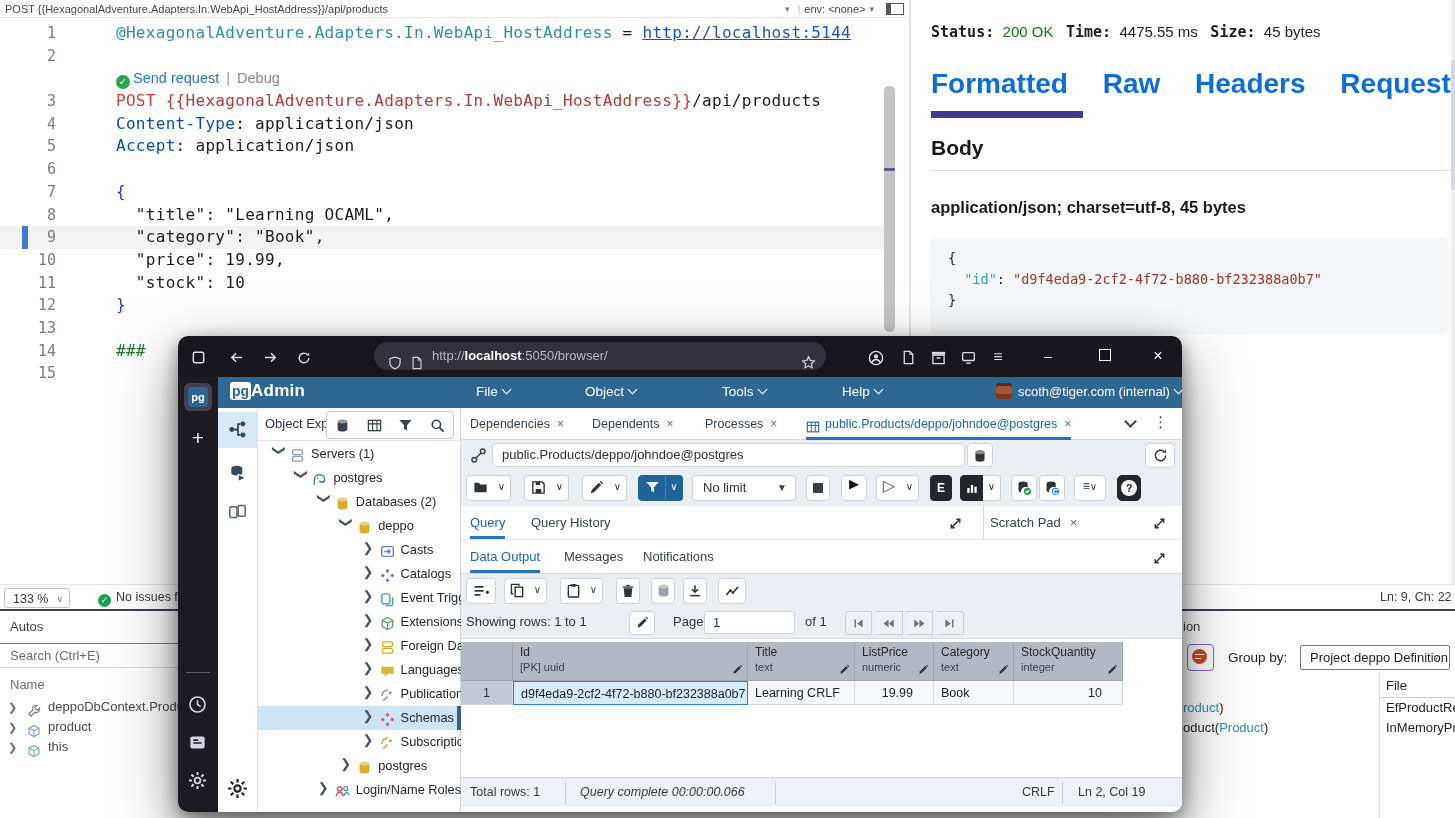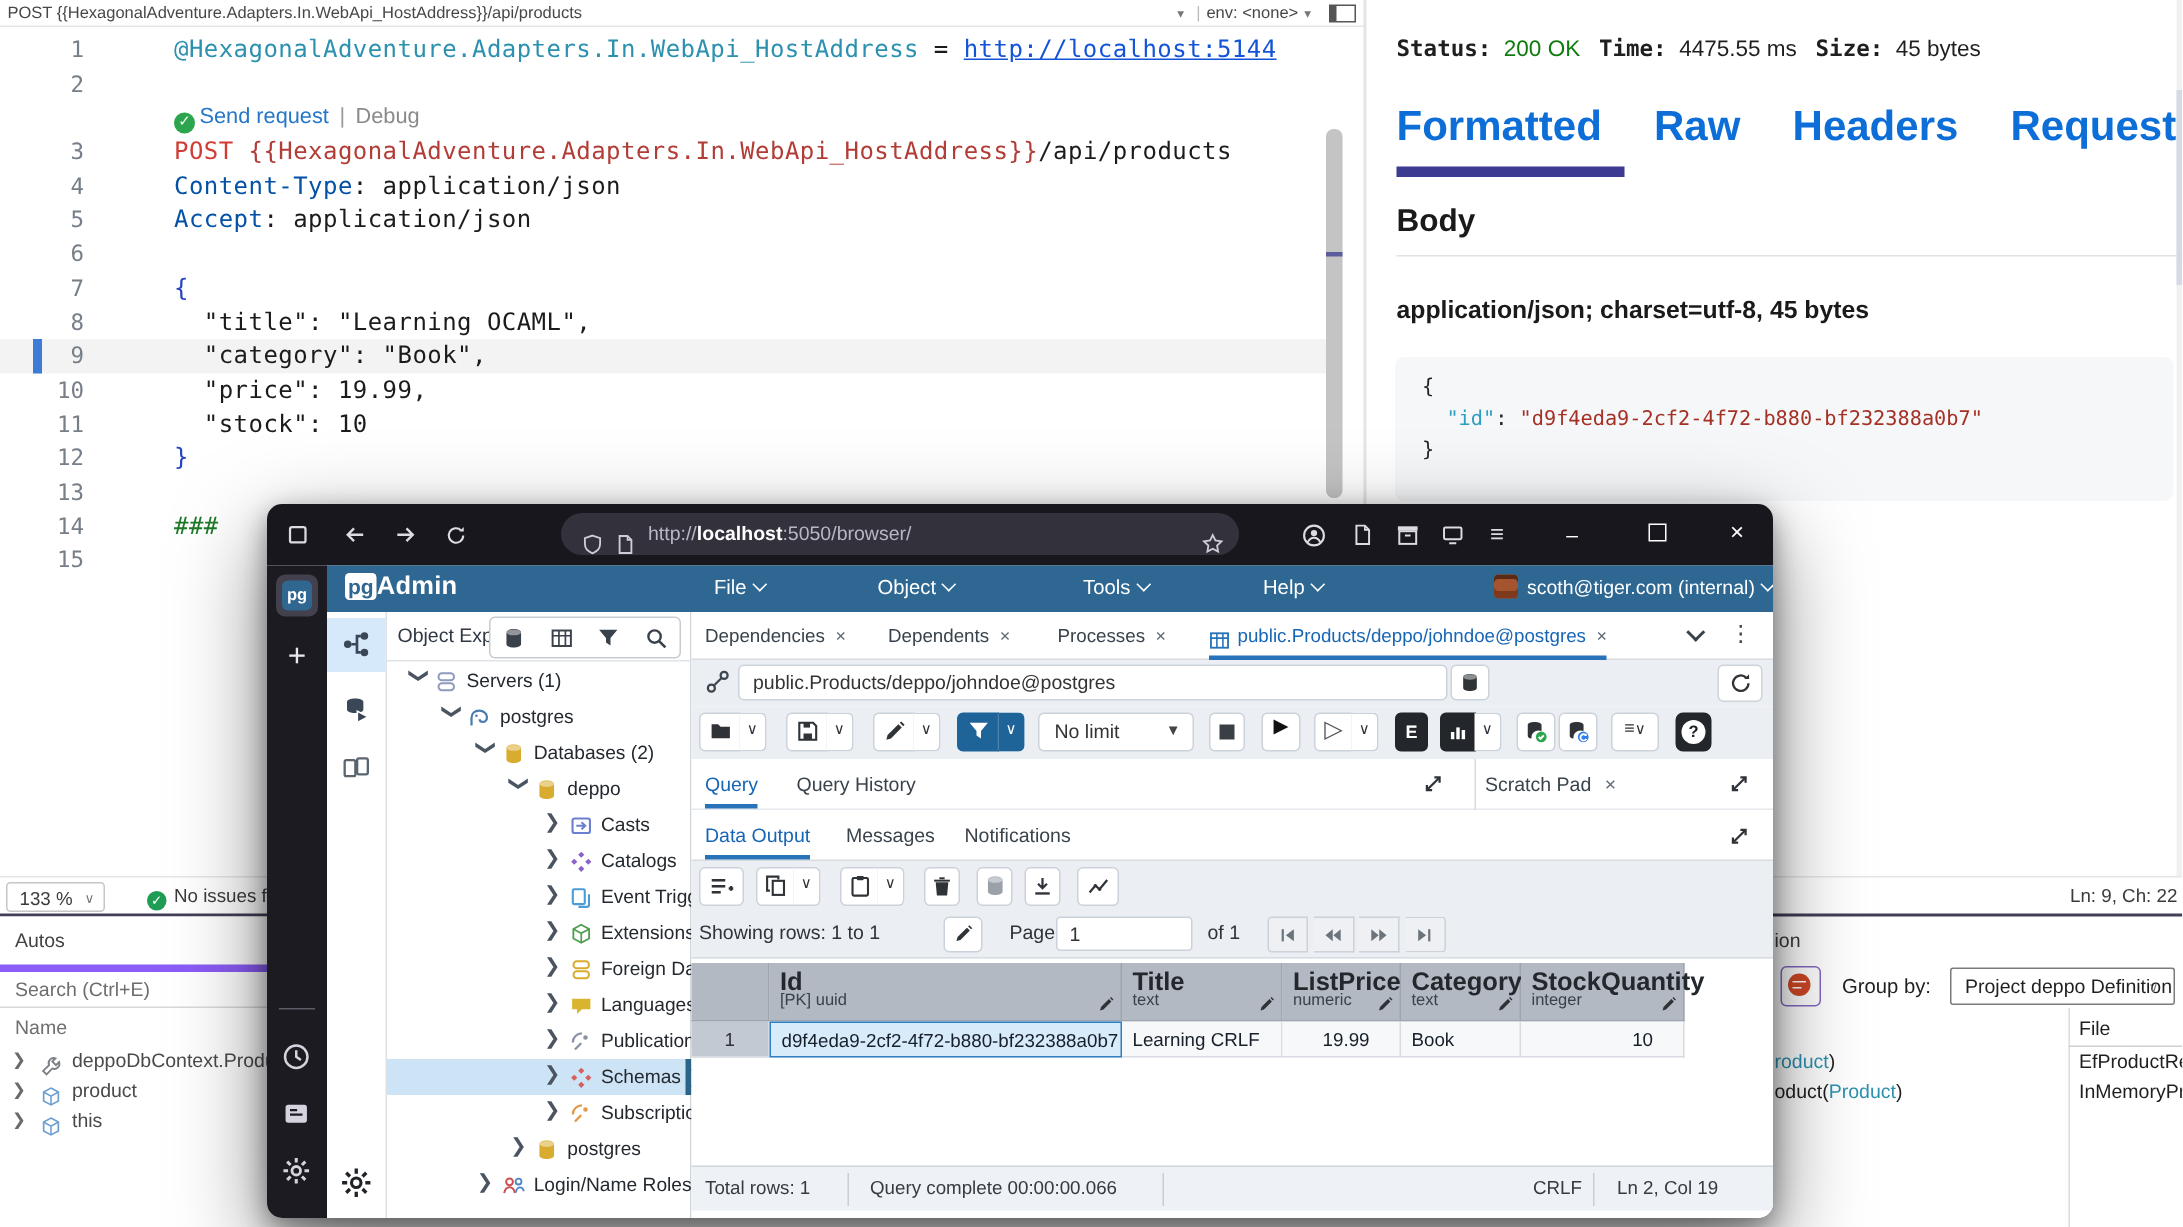--- a/index.html
+++ b/index.html
@@ -61,21 +61,21 @@
   #zoombox{position:absolute;left:4px;top:3px;width:66px;height:20px;border:1px solid #c6c6c6;border-radius:3px;
            font-size:12.5px;color:#3b3b3b;line-height:20px;padding-left:8px;box-sizing:border-box;}
   #zoombox .tinycaret{float:right;margin-right:2px;}
   #issues{position:absolute;left:98px;top:5px;font-size:12.5px;color:#3b3b3b;white-space:nowrap;}
   #issues .chk{display:inline-block;width:13px;height:13px;border-radius:50%;background:#1f9d55;color:#fff;
                font-size:9px;line-height:13px;text-align:center;margin-right:5px;vertical-align:-2px;}
   #linecol{position:absolute;left:1380px;top:5px;font-size:12.5px;color:#3b3b3b;}
 
   #autos{left:0;top:611px;width:910px;height:207px;background:#fff;}
   #autos .ttl{position:absolute;left:10px;top:8px;font-size:13px;color:#444;}
-  #autos .search{position:absolute;left:0px;top:32px;width:240px;height:23px;border-top:5px solid #8b5cf6;
+  #autos .search{position:absolute;left:0px;top:32px;width:240px;height:23px;border-top:1px solid #8b5cf6;
                  border-bottom:1px solid #d9d9d9;background:#fff;font-size:13px;color:#6d6d6d;line-height:23px;padding-left:10px;}
   #autos .nmh{position:absolute;left:10px;top:66px;font-size:13px;color:#6f6f6f;}
   .autorow{position:absolute;left:0;font-size:13px;color:#4a4a4a;height:20px;line-height:20px;white-space:nowrap;}
   .autorow .tw{position:absolute;left:8px;color:#6a6a6a;font-size:11px;top:0;}
   .autorow .aic{position:absolute;left:27px;top:3px;color:#5f87b5;}
   .autorow .albl{position:absolute;left:48px;top:0;}
 
   #refs .clip{position:absolute;left:1183px;top:619px;font-size:13px;color:#3b3b3b;}
   #gb-btn{position:absolute;left:1187px;top:644px;width:27px;height:27px;border:1.5px solid #8568c6;border-radius:4px;
           background:#fff;box-sizing:border-box;}
@@ -189,21 +189,21 @@
              line-height:21px;padding-left:8px;box-sizing:border-box;}
   .navgrp{position:absolute;left:384px;top:3px;height:24px;}
   .navbtn{display:inline-block;width:27px;height:24px;background:#eef0f4;border:1px solid #ccd2d9;border-left:none;
           box-sizing:border-box;text-align:center;color:#6b737b;}
   .navbtn:first-child{border-left:1px solid #ccd2d9;border-radius:3px 0 0 3px;}
   .navbtn:last-child{border-radius:0 3px 3px 0;}
   .navbtn svg{margin-top:5px;}
 
   #pggrid{position:absolute;left:0;top:234px;width:662px;height:64px;font-size:12.5px;}
   .gh{position:absolute;top:0;height:39px;background:#b3b9c2;border-right:1px solid #9ea5ae;border-bottom:1px solid #9ea5ae;box-sizing:border-box;color:#23282d;}
-  .gh .n{position:absolute;left:7px;top:3px;font-weight:bold;font-size:17px;white-space:nowrap;}
+  .gh .n{position:absolute;left:7px;top:3px;font-weight:normal;font-size:12px;white-space:nowrap;}
   .gh .t{position:absolute;left:7px;top:19px;font-size:11px;color:#39414a;font-weight:normal;white-space:nowrap;}
   .gh .pc{position:absolute;right:4px;bottom:4px;color:#2f3337;}
   .gc{position:absolute;top:39px;height:24px;line-height:24px;background:#f7f8fa;border-right:1px solid #d8dce2;
       border-bottom:1px solid #d8dce2;box-sizing:border-box;color:#17202a;padding-left:7px;white-space:nowrap;overflow:hidden;}
   .gc.num{text-align:right;padding-right:20px;padding-left:0;}
   .gc.rn{background:#c3c9d2;text-align:center;padding:0;color:#2e3338;}
   .gc.selcell{background:#d8ebfb;border:1px solid #2e7fc1;}
 
   #pgstatusbar{position:absolute;left:0;top:369px;width:721px;height:30px;background:#eef1f5;border-top:1px solid #d2d6dc;
                font-size:12.5px;color:#343b42;box-sizing:border-box;}
@@ -929,21 +929,21 @@
           <div class="gc selcell" style="left:52px;width:235px">d9f4eda9-2cf2-4f72-b880-bf232388a0b7</div>
           <div class="gc" style="left:287px;width:107px">Learning CRLF</div>
           <div class="gc num" style="left:394px;width:79px">19.99</div>
           <div class="gc" style="left:473px;width:80px">Book</div>
           <div class="gc num" style="left:553px;width:109px">10</div>
         </div>
 
       <div id="pgstatusbar">
         <span class="sbseg" style="left:9px;">Total rows: 1</span>
         <span class="sbdiv" style="left:104px;"></span>
-        <span class="sbseg" style="left:119px;">Query complete 00:00:00.066</span>
+        <span class="sbseg" style="left:119px;font-style:italic;">Query complete 00:00:00.066</span>
         <span class="sbdiv" style="left:314px;"></span>
         <span class="sbseg" style="left:561px;">CRLF</span>
         <span class="sbdiv" style="left:601px;"></span>
         <span class="sbseg" style="left:617px;">Ln 2, Col 19</span>
       </div>
     </div>
   </div>
 
 </div>
 

